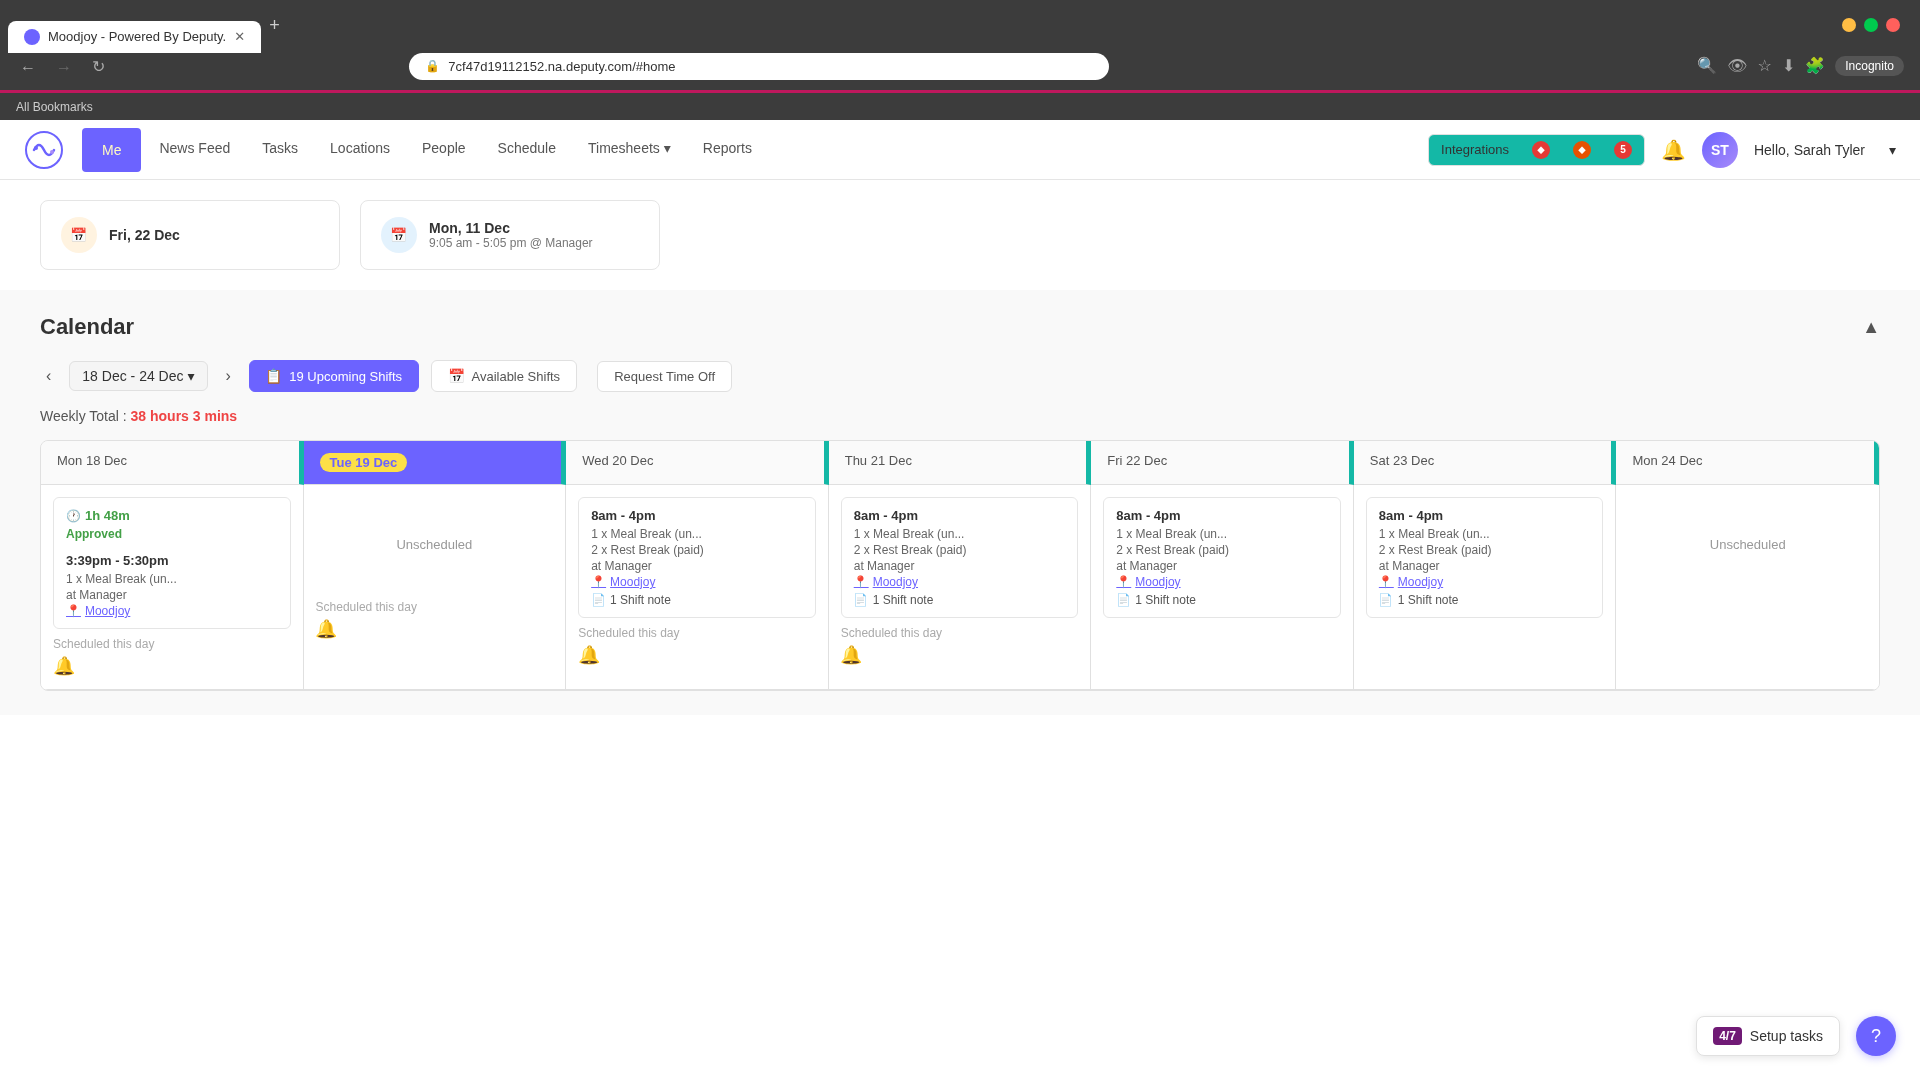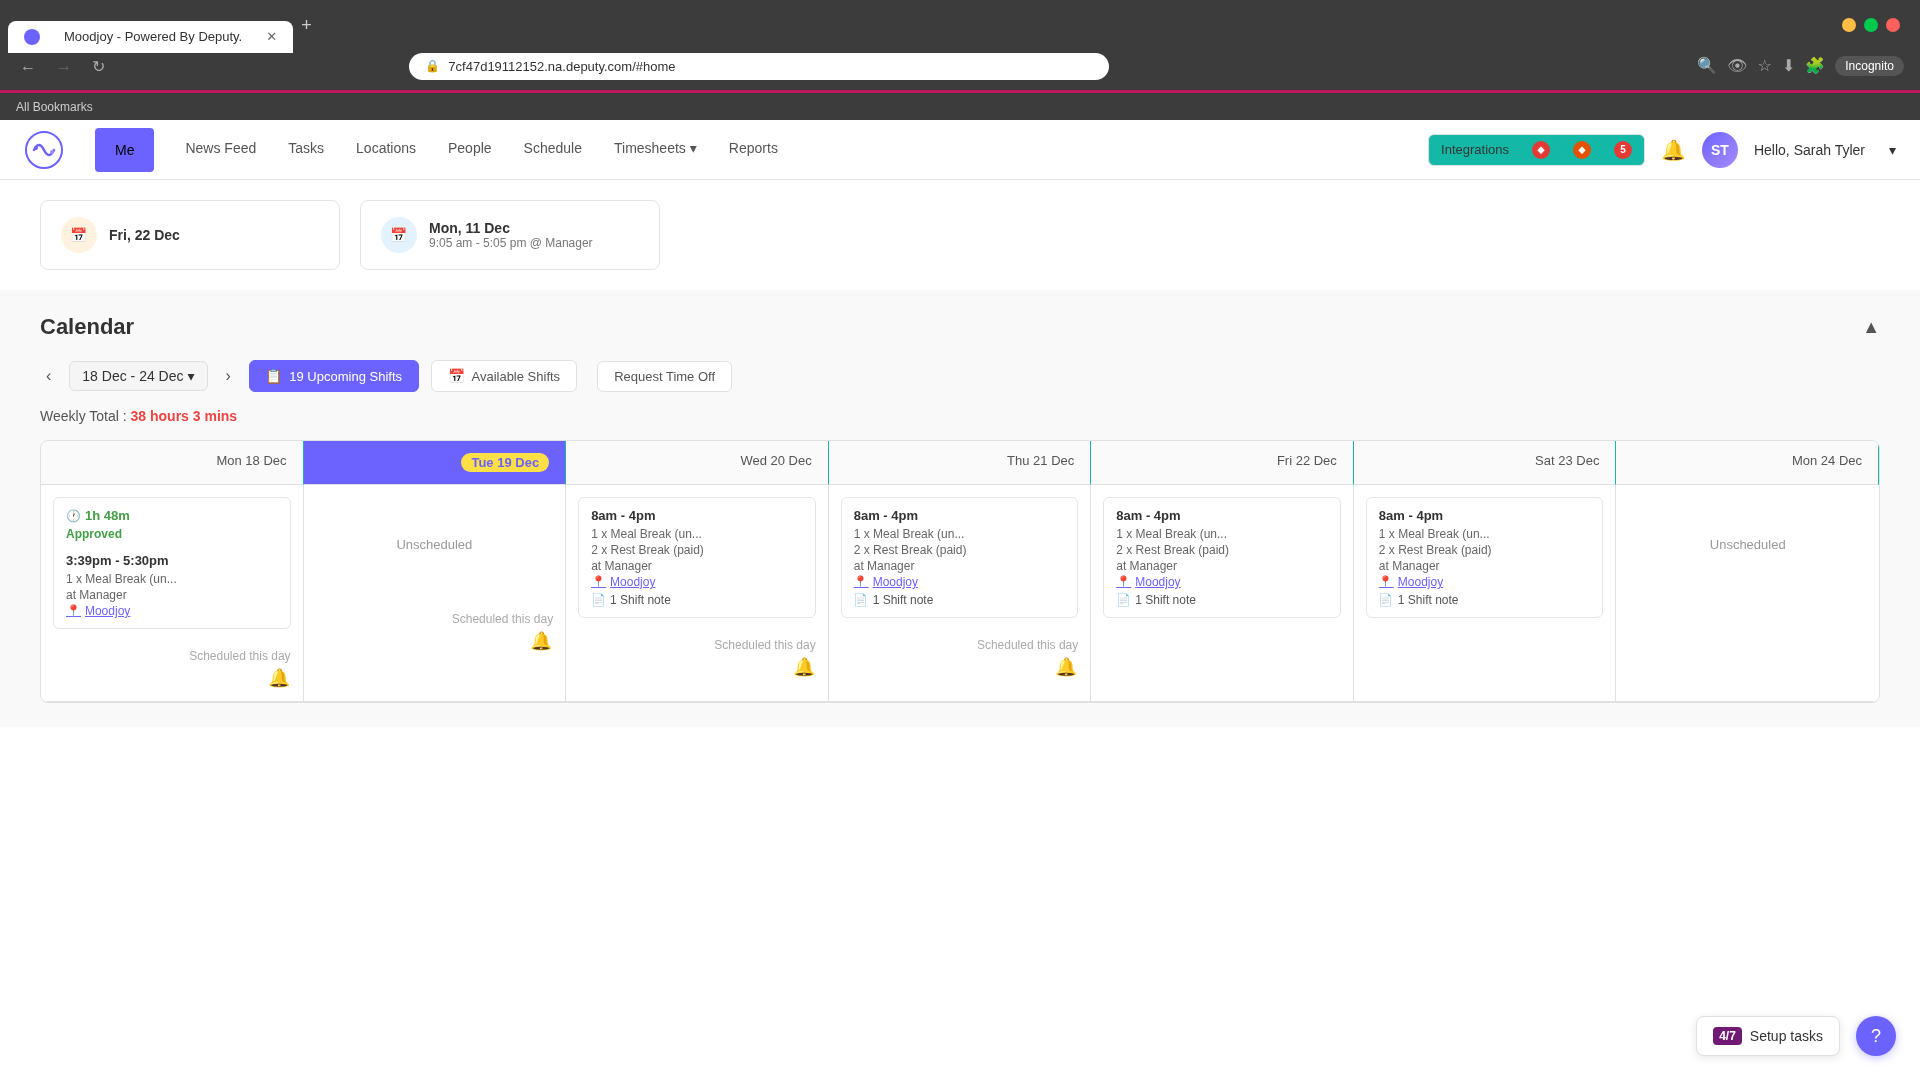--- a/index.html
+++ b/index.html
@@ -1,21 +1,21 @@
 <!DOCTYPE html>
 <html><head>
   <meta charset="utf-8">
   <style>
     * { box-sizing: border-box; margin: 0; padding: 0; }
     body { font-family: -apple-system, BlinkMacSystemFont, 'Segoe UI', sans-serif; background: #f5f5f5; font-size: 14px; color: #333; }
 
     
     .browser-chrome { background: #2d2d2d; width: 1920px; }
     .browser-tabs { background: #3c3c3c; display: flex; align-items: center; padding: 8px 8px 0; height: 42px; }
-    .browser-tab { background: #fff; border-radius: 8px 8px 0 0; padding: 8px 16px; display: flex; align-items: center; gap: 24px; font-size: 13px; color: #333; min-width: 200px; margin-top: 23px; }
+    .browser-tab { background: #fff; border-radius: 8px 8px 0 0; padding: 8px 16px; display: flex; align-items: center; gap: 8px; font-size: 13px; color: #333; min-width: 200px; margin-top: 23px; }
     .browser-tab .tab-favicon { width: 16px; height: 16px; background: #6c63ff; border-radius: 50%; }
     .browser-tab .tab-close { margin-left: auto; color: #666; cursor: pointer; }
     .new-tab-btn { background: none; border: none; color: #ccc; font-size: 18px; cursor: pointer; padding: 4px 8px; }
     .window-controls { margin-left: auto; display: flex; gap: 8px; padding-right: 12px; }
     .win-btn { width: 14px; height: 14px; border-radius: 50%; cursor: pointer; }
     .win-minimize { background: #ffbd44; }
     .win-maximize { background: #00ca4e; }
     .win-close { background: #ff605c; }
 
     .browser-bar { background: #3c3c3c; display: flex; align-items: center; padding: 8px 16px; gap: 12px; height: 48px; }
@@ -29,21 +29,21 @@
     .bookmarks-bar { background: #3c3c3c; padding: 4px 16px; display: flex; align-items: center; gap: 8px; height: 30px; border-top: 3px solid #be185d; }
     .bookmark-item { color: #ccc; font-size: 12px; cursor: pointer; }
 
     
     .app-container { background: #fff; width: 1920px; min-height: 990px; }
 
     
     .top-nav { background: #fff; border-bottom: 1px solid #e5e5e5; display: flex; align-items: center; padding: 0 24px; height: 60px; gap: 0; }
     .app-logo { width: 40px; height: 40px; margin-right: 16px; }
     .nav-item { padding: 0 16px; height: 60px; display: flex; align-items: center; font-size: 14px; color: #555; cursor: pointer; border-bottom: 3px solid transparent; text-decoration: none; }
-    .nav-item.active { color: #000000; background: #6c63ff; border-radius: 4px; margin: 8px 15px; height: 44px; padding: 0 20px; }
+    .nav-item.active { color: #fef9c3; background: #6c63ff; border-radius: 4px; margin: 8px 2px; height: 44px; padding: 0 20px; }
     .nav-item.active { border-bottom: none; }
     .nav-dropdown { display: flex; align-items: center; gap: 4px; }
     .nav-right { margin-left: auto; display: flex; align-items: center; gap: 16px; }
     .integrations-btn { background: #14b8a6; border: 1px solid #e0e0e0; border-radius: 6px; padding: 6px 12px; font-size: 13px; cursor: pointer; display: flex; align-items: center; gap: 23px; }
     .int-dot { width: 18px; height: 18px; border-radius: 50%; display: inline-flex; align-items: center; justify-content: center; font-size: 10px; color: white; font-weight: bold; }
     .int-red { background: #e53935; }
     .int-orange { background: #e65100; }
     .int-num { background: #e53935; }
     .notif-bell { font-size: 20px; color: #555; cursor: pointer; position: relative; }
     .user-avatar { width: 36px; height: 36px; border-radius: 50%; background: linear-gradient(135deg, #6c63ff, #a78bfa); display: flex; align-items: center; justify-content: center; color: white; font-weight: bold; font-size: 14px; }
@@ -74,40 +74,40 @@
     .cal-btn { border: 1px solid #e0e0e0; border-radius: 6px; padding: 7px 16px; font-size: 13px; cursor: pointer; display: flex; align-items: center; gap: 6px; background: #fff; color: #555; }
     .cal-btn.active { background: #6c63ff; color: white; border-color: #6c63ff; }
     .cal-btn-icon { font-size: 14px; }
     .request-btn { margin-left: 8px; border: 1px solid #e0e0e0; border-radius: 6px; padding: 7px 16px; font-size: 13px; cursor: pointer; background: #fff; color: #555; }
 
     .weekly-total { font-size: 14px; color: #555; margin-bottom: 16px; }
     .weekly-total strong { color: #ef4444; }
 
     
     .cal-grid { display: grid; grid-template-columns: repeat(7, 1fr); gap: 0; border: 1px solid #e0e0e0; border-radius: 8px; overflow: hidden; }
-    .cal-day-header { background: #fafafa; padding: 12px 16px; font-size: 13px; color: #555; border-bottom: 1px solid #e0e0e0; border-right: 1px solid #14b8a6; text-align: right; font-weight: 500; }
+    .cal-day-header { background: #fafafa; padding: 12px 16px; font-size: 13px; color: #555; border-bottom: 1px solid #e0e0e0; border-right: 5px solid #14b8a6; text-align: left; font-weight: 500; }
     .cal-day-header:last-child { border-right: none; }
     .cal-day-header.today { background: #6c63ff; color: white; border-radius: 0; }
     .cal-day-header .day-badge { display: inline-block; background: #6c63ff; color: white; border-radius: 12px; padding: 2px 10px; font-size: 13px; font-weight: 600; }
     .cal-day-header.today .day-badge { background: #fde047; color: #6c63ff; }
     .cal-cell { background: #fff; border-right: 1px solid #e0e0e0; border-bottom: 1px solid #e0e0e0; padding: 12px; min-height: 160px; vertical-align: top; position: relative; }
     .cal-cell:last-child { border-right: none; }
 
     
     .shift-entry { background: #fff; border: 1px solid #e5e5e5; border-radius: 6px; padding: 10px 12px; font-size: 12px; }
     .shift-time { font-size: 13px; font-weight: 600; color: #333; margin-bottom: 4px; }
     .shift-approved { color: #43a047; font-weight: 600; font-size: 12px; margin-bottom: 12px; }
     .shift-hours { color: #43a047; font-size: 13px; font-weight: 600; }
     .shift-detail { color: #666; font-size: 12px; margin: 2px 0; }
     .shift-location { color: #6c63ff; font-size: 12px; text-decoration: underline; cursor: pointer; display: flex; align-items: center; gap: 4px; }
     .shift-note { color: #555; font-size: 12px; display: flex; align-items: center; gap: 4px; margin-top: 4px; }
     .unscheduled { color: #999; font-size: 13px; text-align: center; padding: 40px 0; }
 
     
-    .scheduled-footer { text-align: right; margin-top: 20px; }
+    .scheduled-footer { text-align: left; margin-top: 8px; }
     .scheduled-label { color: #aaa; font-size: 12px; }
     .scheduled-spinner { color: #f5a623; font-size: 18px; margin-top: 4px; }
 
     
     .setup-tasks { position: fixed; bottom: 24px; right: 80px; background: #fff; border: 1px solid #e0e0e0; border-radius: 8px; padding: 10px 16px; display: flex; align-items: center; gap: 8px; box-shadow: 0 2px 8px rgba(0,0,0,0.1); font-size: 14px; cursor: pointer; }
     .setup-badge { background: #701a75; color: white; border-radius: 4px; padding: 2px 6px; font-size: 12px; font-weight: 600; }
     .help-btn { position: fixed; bottom: 24px; right: 24px; width: 40px; height: 40px; border-radius: 50%; background: #6c63ff; color: white; display: flex; align-items: center; justify-content: center; font-size: 18px; cursor: pointer; box-shadow: 0 2px 8px rgba(108,99,255,0.4); }
   </style>
 </head>
 <body>

